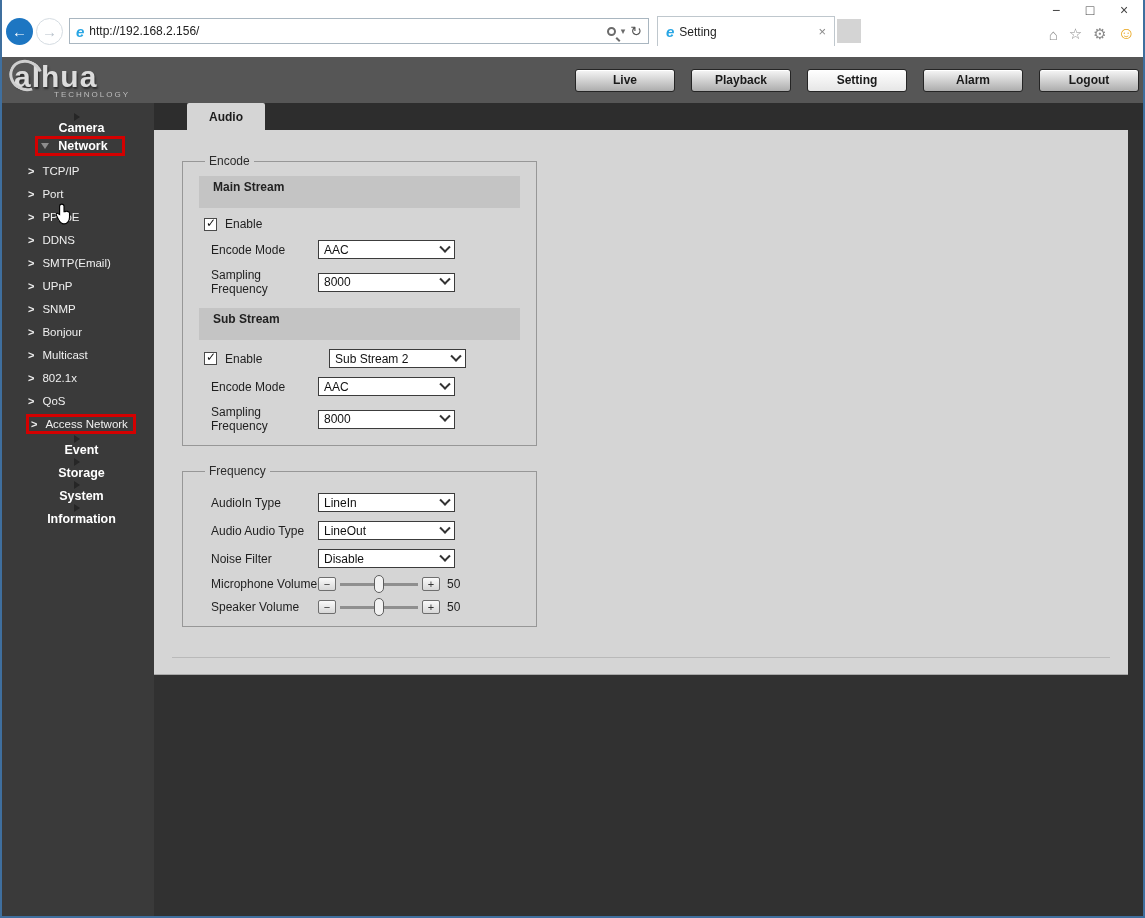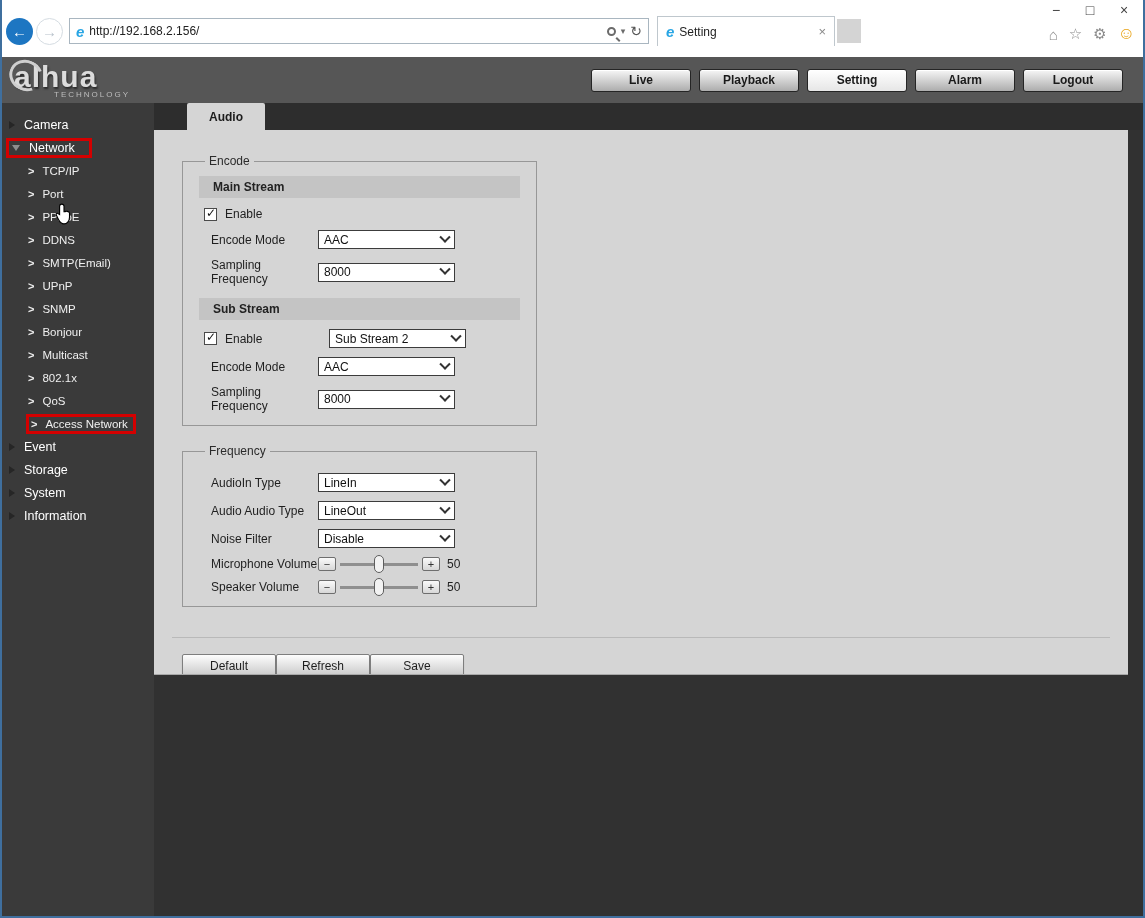--- a/index.html
+++ b/index.html
@@ -29,49 +29,49 @@
   .newtab-stub { width:24px; height:24px; background:#d4d4d4; margin-left:2px; }
   .chrome-icons { position:absolute; right:8px; top:24px; display:flex; gap:11px; align-items:center; color:#8a8a8a; font-size:15px; }
   .smiley-g { color:#e8a317; font-size:17px; }
 
   
   .app-header { height:46px; background:#565656; display:flex; align-items:center; flex:0 0 auto; }
   .logo { margin-left:12px; position:relative; width:200px; }
   .logo-swoosh { position:absolute; left:-5px; top:-2px; width:34px; height:31px; border:3px solid #cfcfcf; border-radius:50%; border-right-color:transparent; transform:rotate(25deg); }
   .logo-text { font-size:30px; font-weight:bold; color:#dcdcdc; letter-spacing:1px; text-shadow:1px 2px 2px #2a2a2a; line-height:30px; }
   .logo-sub { font-size:8px; letter-spacing:2px; color:#bdbdbd; margin-left:40px; margin-top:-2px; }
-  .nav { margin-left:auto; margin-right:20px; display:flex; gap:8px; }
+  .nav { margin-left:auto; margin-right:4px; display:flex; gap:16px; }
   .navbtn { width:100px; height:23px; border:1px solid #252525; border-radius:3px; background:linear-gradient(#f6f6f6,#adadad); font-size:12px; font-weight:bold; color:#1a1a1a; display:flex; align-items:center; justify-content:center; box-shadow:inset 0 1px 0 #fff; }
   .navbtn.active { background:linear-gradient(#ffffff,#e6e6e6); }
 
   
   .app-body { flex:1; display:flex; background:#313131; min-height:0; }
   .sidebar { width:152px; background:#3a3a3a; padding-top:10px; position:relative; flex:0 0 auto; }
   .side-group, .side-sub { height:23px; display:flex; align-items:center; color:#fff; cursor:default; }
-  .side-group { padding-left:7px; font-size:12.5px; font-weight:normal; }
+  .side-group { padding-left:7px; font-size:12.5px; font-weight:bold;flex-direction:column; }
   .tri { display:inline-block; width:0; height:0; margin-right:9px; }
   .tri.collapsed { border-left:6px solid #262626; border-top:4px solid transparent; border-bottom:4px solid transparent; }
   .tri.expanded { border-top:6px solid #8d8d8d; border-left:4px solid transparent; border-right:4px solid transparent; }
   .side-sub { padding-left:26px; font-size:11.5px; color:#f0f0f0; }
   .sub-arrow { font-weight:bold; margin-right:8px; font-size:11px; }
   .redbox { display:inline-flex; align-items:center; border:3px solid #d40000; }
   .redbox.net { padding:0 14px 0 3px; margin-left:-3px; }
   .redbox.ap { padding:1px 5px 1px 2px; margin-left:-2px; }
   .cursor-hand { position:absolute; left:53px; top:100px; pointer-events:none; }
 
   .main { flex:1; display:flex; flex-direction:column; min-width:0; }
   .tab-strip { height:27px; background:#2d2d2d; padding-left:33px; display:flex; align-items:flex-end; flex:0 0 auto; }
   .page-tab { width:78px; height:27px; background:#d5d5d5; color:#1c1c1c; font-size:12px; font-weight:bold; display:flex; align-items:center; justify-content:center; border-radius:2px 2px 0 0; }
   .content { background:#d5d5d5; height:545px; margin-right:15px; border-bottom:1px solid #a8a8a8; overflow:hidden; flex:0 0 auto; }
 
   fieldset { width:355px; margin-left:28px; border:1px solid #979797; padding:6px 16px 12px 16px; }
   fieldset.encode { margin-top:24px; }
   fieldset.attribute { margin-top:18px; }
   legend { font-size:12px; color:#2b2b2b; padding:0 4px; margin-left:6px; }
-  .band { background:#c4c4c4; height:22px; line-height:22px; padding-left:14px; font-size:12px; font-weight:bold; color:#222; margin-top:2px; }
+  .band { background:#c4c4c4; height:32px; line-height:22px; padding-left:14px; font-size:12px; font-weight:bold; color:#222; margin-top:2px; }
   .band.sub { margin-top:12px; }
   .frow { display:flex; align-items:center; margin-top:9px; }
   .frow .flabel { margin-left:12px; width:107px; font-size:12px; color:#1f1f1f; flex:0 0 auto; }
   .enable-left { display:flex; align-items:center; margin-left:5px; width:125px; flex:0 0 auto; }
   .cbx { width:13px; height:13px; background:#fff; border:1px solid #4a4a4a; position:relative; margin-right:8px; flex:0 0 auto; }
   .cbx .chk { position:absolute; left:1px; top:-3px; font-size:12px; font-weight:bold; color:#111; }
   .enable-txt { font-size:12px; color:#1f1f1f; }
   .selbox { width:137px; height:19px; background:#fff; border:1px solid #3c3c3c; display:flex; align-items:center; padding:0 5px; font-size:12px; color:#111; }
   .selbox .selval { flex:1; white-space:nowrap; overflow:hidden; }
   .chev { width:8px; height:8px; border-right:2px solid #333; border-bottom:2px solid #333; transform:rotate(45deg) translate(-2px,-2px); flex:0 0 auto; }

